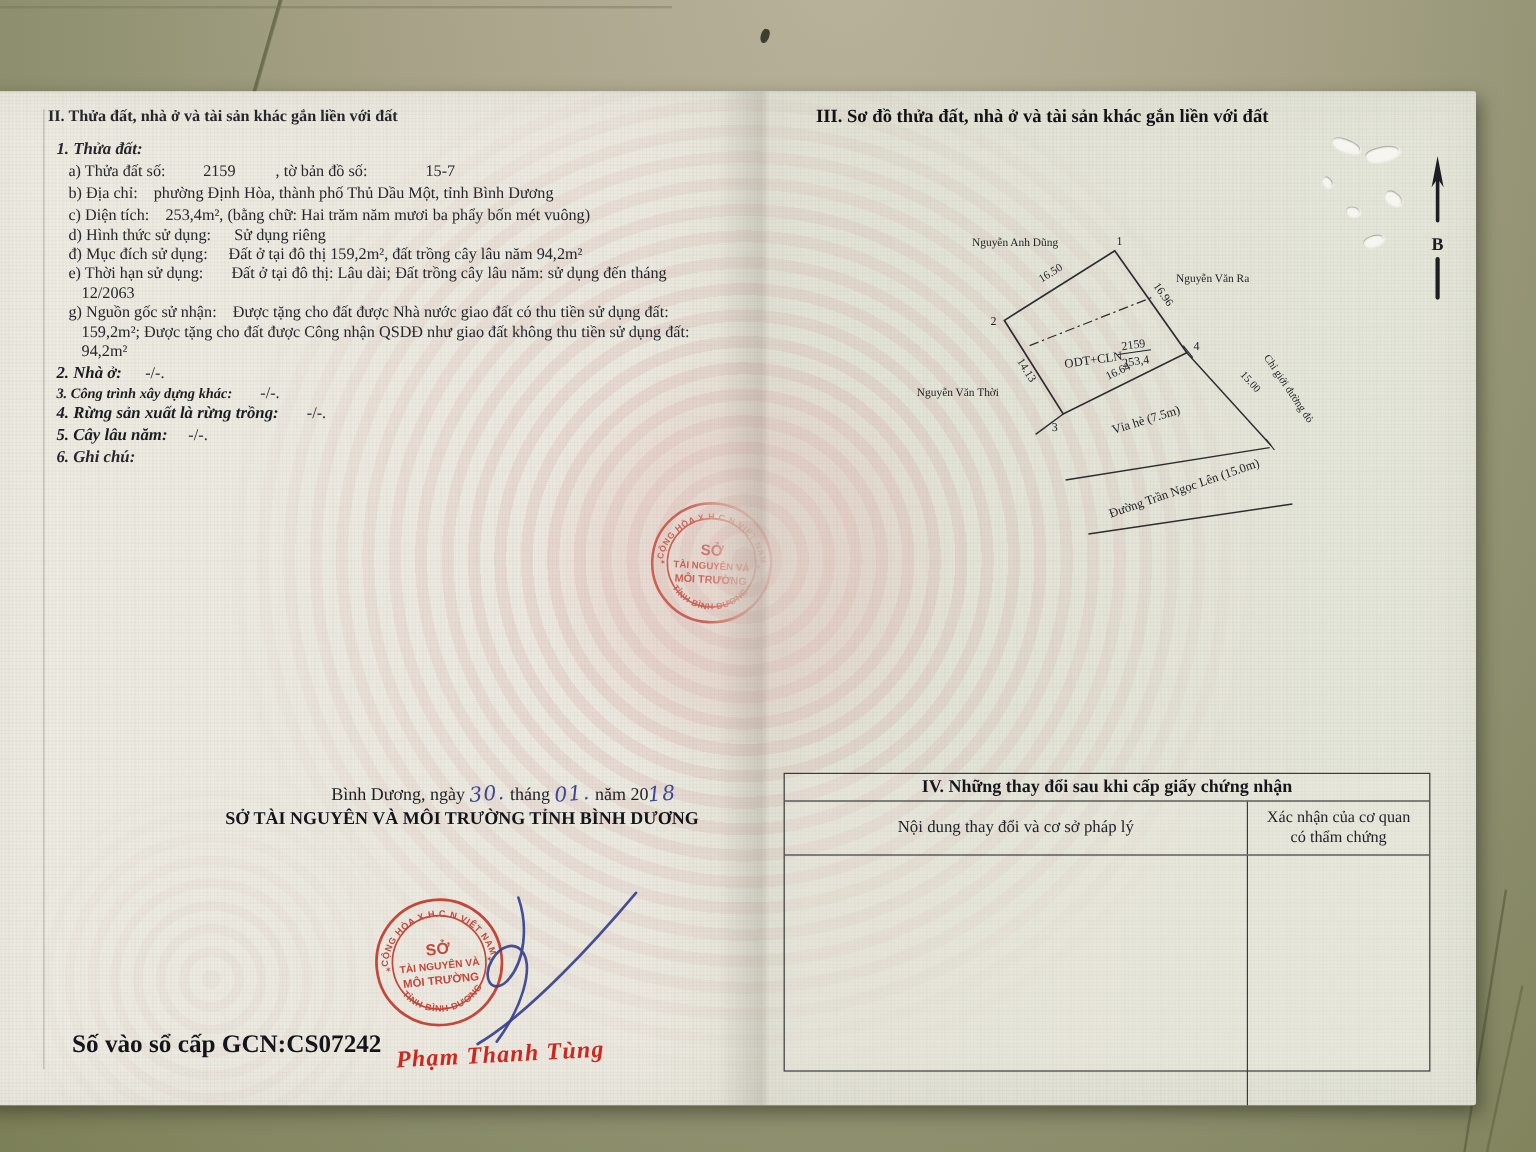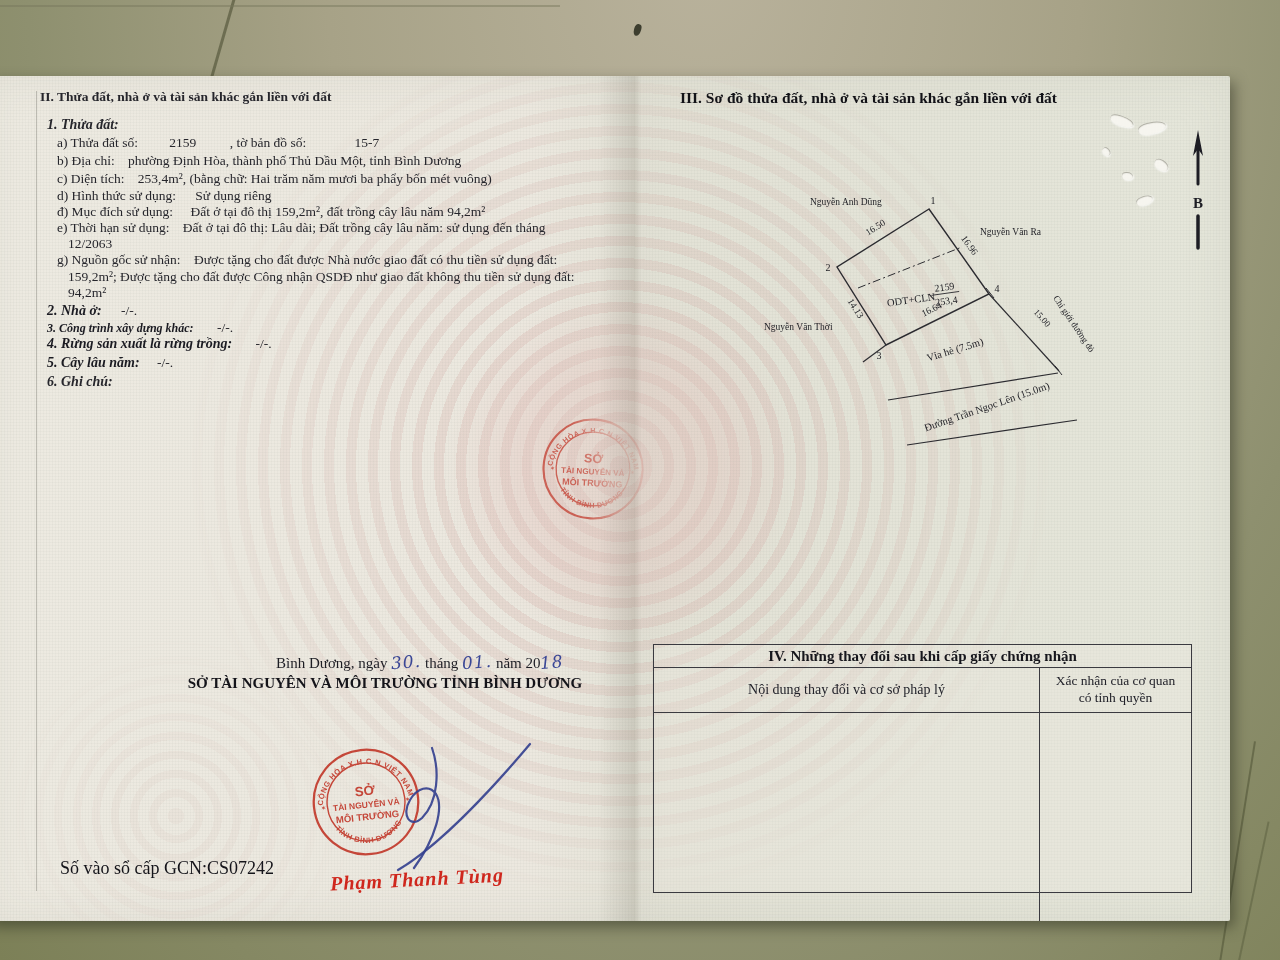--- a/index.html
+++ b/index.html
@@ -59,21 +59,21 @@
   
   .tbl4{position:absolute;border:1.5px solid #3a3a40;background:rgba(238,234,228,.25);}
   .tbl4 .trow1{border-bottom:1.5px solid #3a3a40;text-align:center;font-weight:bold;font-size:15px;color:#16161c;padding:3px 0 2px;}
   .tbl4 .thead{display:flex;border-bottom:1.5px solid #3a3a40;}
   .tbl4 .thc1{width:385px;border-right:1.5px solid #3a3a40;display:flex;align-items:center;justify-content:center;font-size:14px;color:#22222a;}
   .tbl4 .thc2{flex:1;display:flex;flex-direction:column;align-items:center;justify-content:center;font-size:13.5px;color:#22222a;line-height:1.25;}
   .tbl4 .tbody{display:flex;height:100%;}
   .tbl4 .tb1{width:385px;border-right:1.5px solid #3a3a40;}
   .tbl4 .tb2{flex:1;}
 
-  .register{position:absolute;font-size:18px;font-weight:normal;color:#14141a;white-space:nowrap;}
+  .register{position:absolute;font-size:21px;font-weight:bold;color:#14141a;white-space:nowrap;}
   .signername{position:absolute;font-size:20px;font-weight:bold;font-style:italic;color:#cf271d;transform:rotate(-3deg);letter-spacing:1px;white-space:nowrap;}
 
   .stamp{position:absolute;}
   .stamp-faded{
     -webkit-mask-image:linear-gradient(78deg, rgba(0,0,0,.95) 40%, rgba(0,0,0,.4) 62%, rgba(0,0,0,.18) 80%);
     mask-image:linear-gradient(78deg, rgba(0,0,0,.95) 40%, rgba(0,0,0,.4) 62%, rgba(0,0,0,.18) 80%);
   }
   svg text{font-family:"Liberation Serif", serif;}
   .sealtxt{font-family:"Liberation Sans", sans-serif;font-weight:bold;}
 </style>
@@ -121,21 +121,21 @@
     <div class="lline" style="top:102px;left:17px;">
       <span>d) Hình thức sử dụng:</span>
       <span style="margin-left:16px;">Sử dụng riêng</span>
     </div>
     <div class="lline" style="top:118px;left:17px;">
       <span>đ) Mục đích sử dụng:</span>
       <span style="margin-left:14px;">Đất ở tại đô thị 159,2m², đất trồng cây lâu năm 94,2m²</span>
     </div>
     <div class="lline" style="top:134px;left:17px;">
       <span>e) Thời hạn sử dụng:</span>
-      <span style="margin-left:10px;">Đất ở tại đô thị: Lâu dài; Đất trồng cây lâu năm: sử dụng đến tháng</span>
+      <span style="margin-left:20px;">Đất ở tại đô thị: Lâu dài; Đất trồng cây lâu năm: sử dụng đến tháng</span>
     </div>
     <div class="lline" style="top:150px;left:28px;">12/2063</div>
     <div class="lline" style="top:166px;left:17px;">
       <span>g) Nguồn gốc sử nhận:</span>
       <span style="margin-left:10px;">Được tặng cho đất được Nhà nước giao đất có thu tiền sử dụng đất:</span>
     </div>
     <div class="lline" style="top:183px;left:28px;">159,2m²; Được tặng cho đất được Công nhận QSDĐ như giao đất không thu tiền sử dụng đất:</div>
     <div class="lline" style="top:199px;left:28px;">94,2m²</div>
     <div class="lline" style="top:217px;left:7px;">
       <span class="sub" style="font-size:14px;">2. Nhà ở:</span>
@@ -270,21 +270,21 @@
   <div class="signername" style="left:344px;top:792px;">Phạm Thanh Tùng</div>
 
   <div class="register" style="left:74px;top:782px;">Số vào sổ cấp GCN:CS07242</div>
 
   <div class="tbl4" style="left:667px;top:568px;width:537px;height:247px;">
     <div class="trow1">IV. Những thay đổi sau khi cấp giấy chứng nhận</div>
     <div class="thead" style="height:44px;">
       <div class="thc1">Nội dung thay đổi và cơ sở pháp lý</div>
       <div class="thc2">
         <div>Xác nhận của cơ quan</div>
-        <div>có tỉnh quyền</div>
+        <div>có thẩm chứng</div>
       </div>
     </div>
     <div class="tbody">
       <div class="tb1"></div>
       <div class="tb2"></div>
     </div>
   </div>
 
 </div>
 

